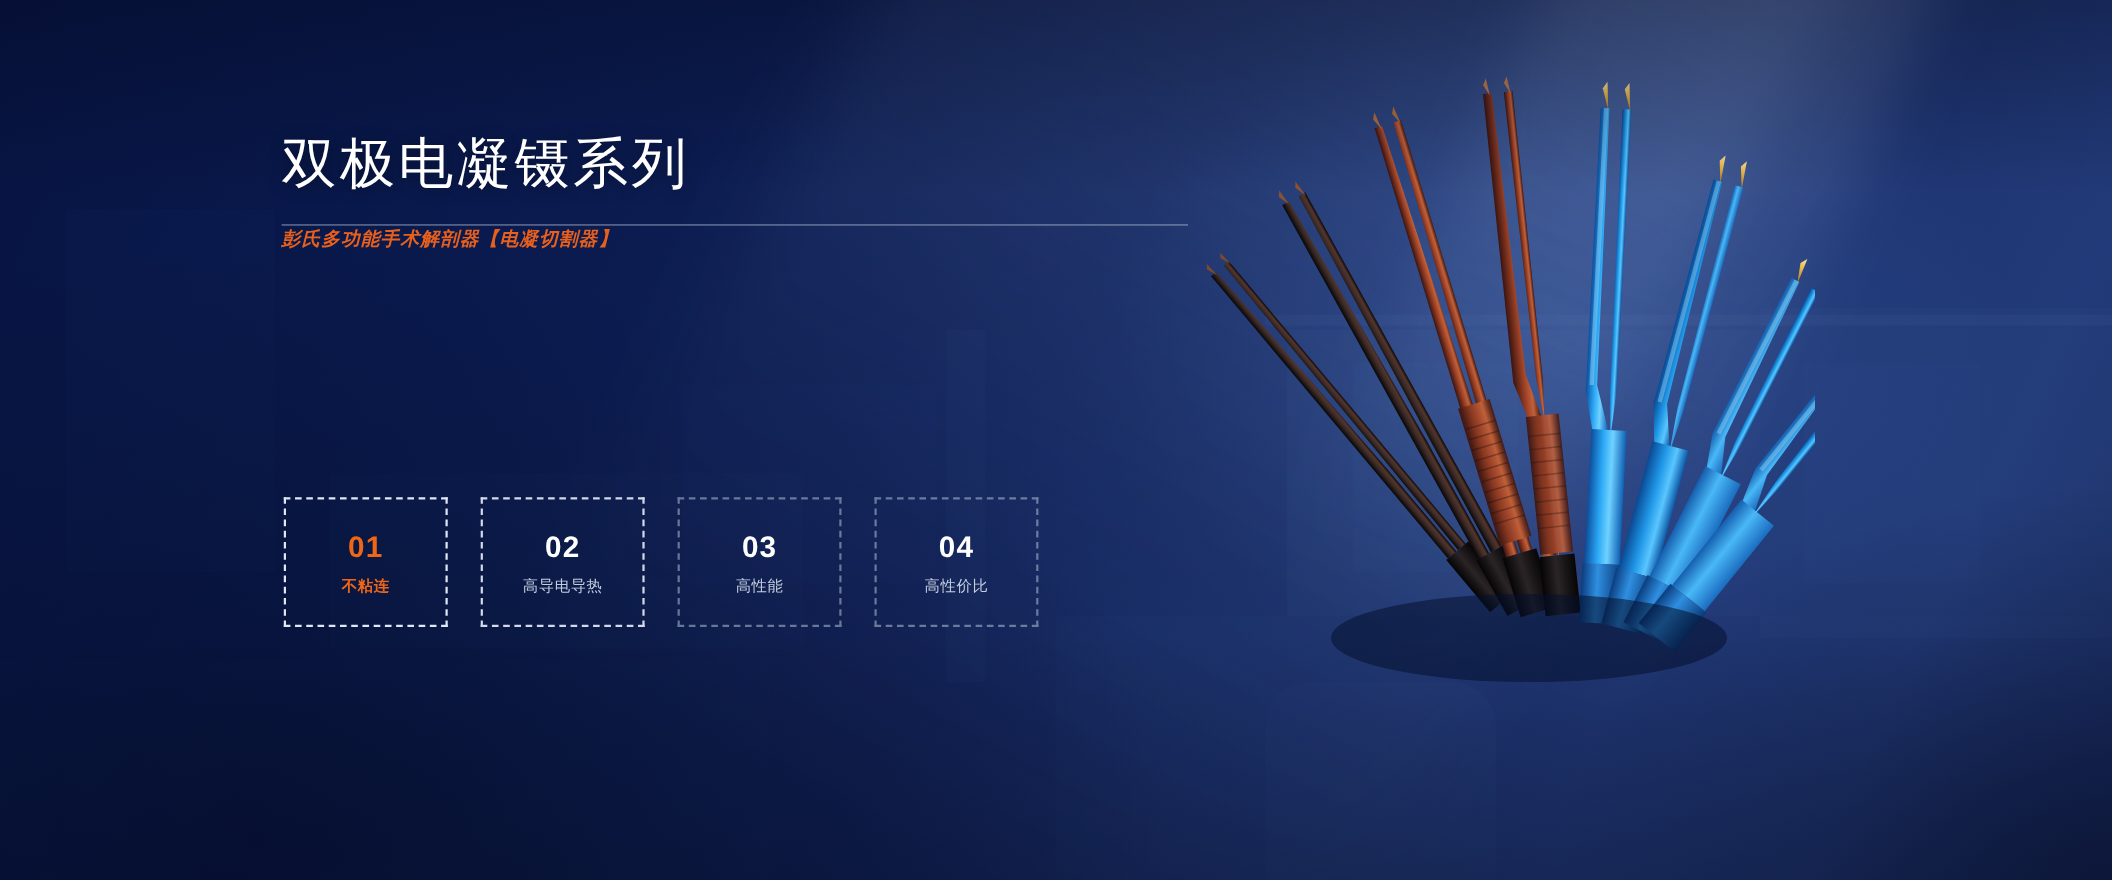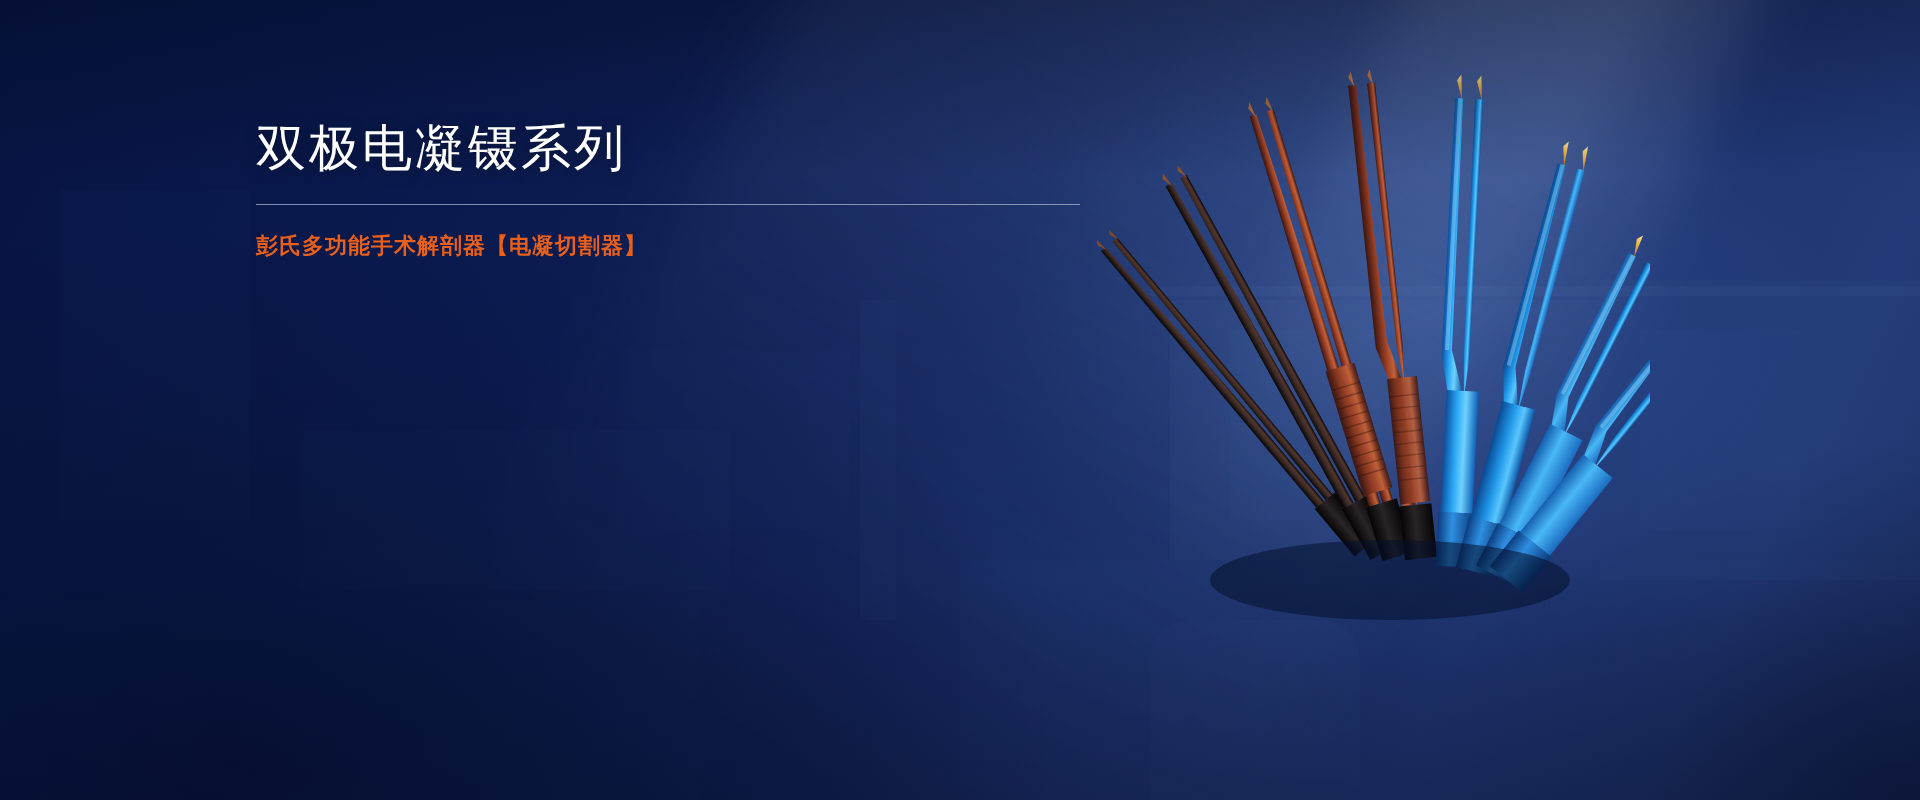--- a/index.html
+++ b/index.html
@@ -97,26 +97,26 @@
     color:#7f8ca6;
     font-weight:400;
     white-space:nowrap;
   }
   .divider{
     margin-top:26px;
     width:824px; height:1px;
     background:rgba(177,192,214,0.70);
   }
   .subtitle{
-    margin-top:28px;
-    font-size:22px;
+    font-size:17px;
     line-height:26px;
     letter-spacing:1px;
     color:#e8601c;
     font-weight:700;
+    font-style:italic;
   }
 
   
   .features{
     position:absolute;
     left:258px; top:452px;
     display:flex;
     gap:30px;
   }
   .feat{
@@ -321,14 +321,37 @@
   </div>
 
   <div class="vig"></div>
 
   <div class="content">
     <div class="title-cn">双极电凝镊系列</div>
     <div class="divider"></div>
     <div class="subtitle">彭氏多功能手术解剖器【电凝切割器】</div>
   </div>
 
+  <div class="features">
+
+    <div class="feat active">
+      <div class="num">01</div>
+      <div class="lbl">不粘连</div>
+    </div>
+
+    <div class="feat">
+      <div class="num">02</div>
+      <div class="lbl">高导电导热</div>
+    </div>
+
+    <div class="feat dim">
+      <div class="num">03</div>
+      <div class="lbl">高性能</div>
+    </div>
+
+    <div class="feat dim">
+      <div class="num">04</div>
+      <div class="lbl">高性价比</div>
+    </div>
+
+  </div>
 
 </div>
 
 </body></html>

